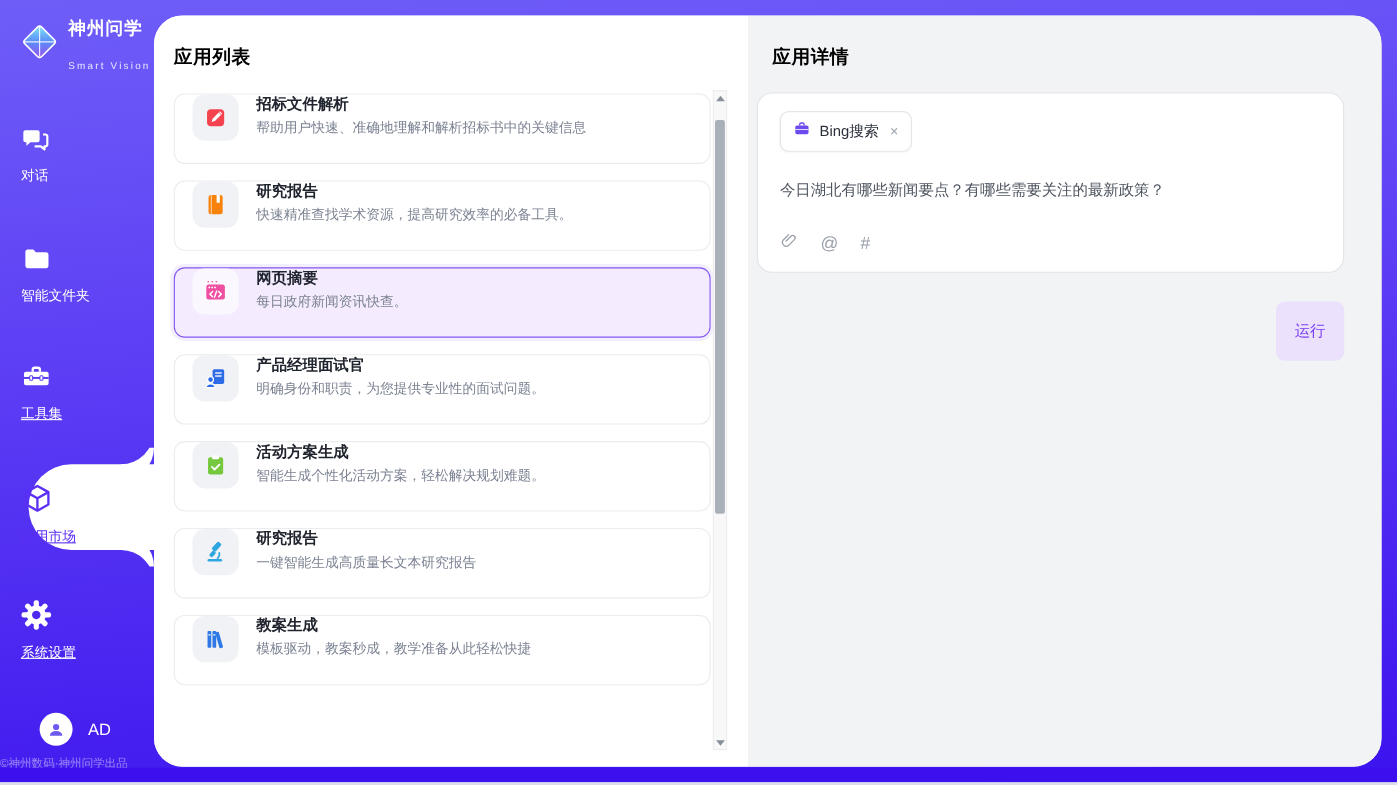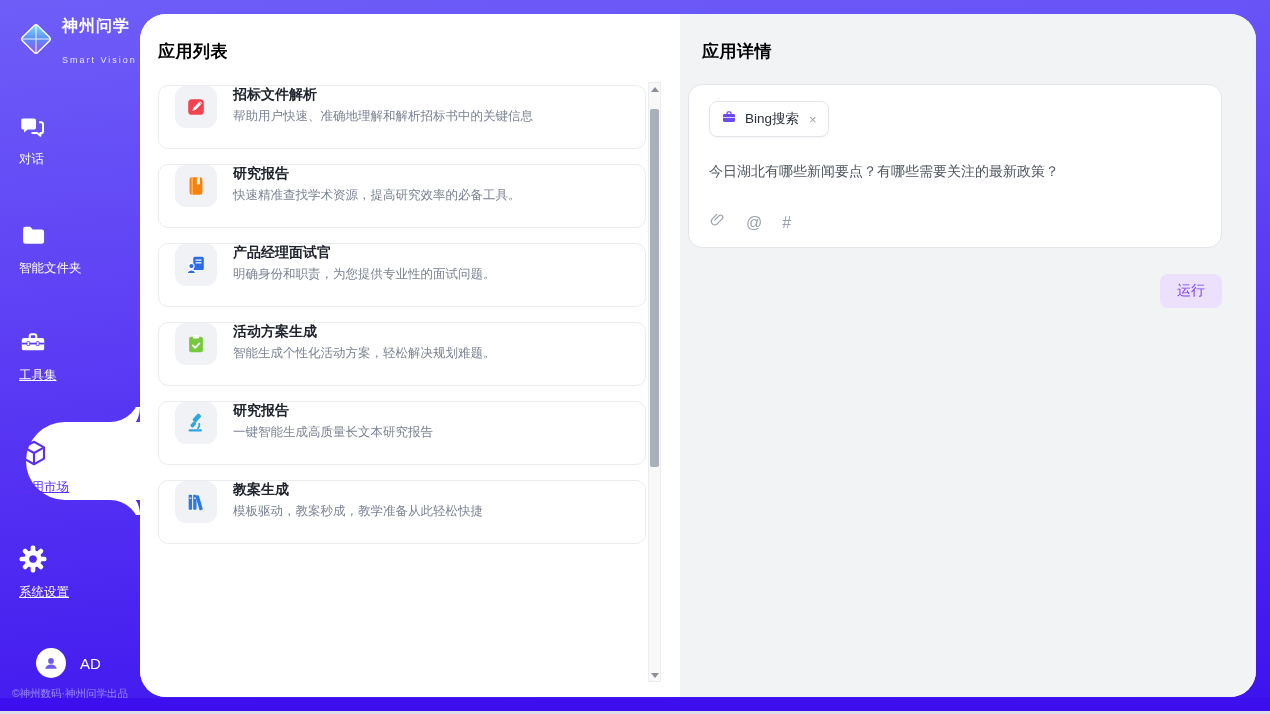--- a/index.html
+++ b/index.html
@@ -19,21 +19,21 @@
   .ni-0 { top:112px; } .ni-1 { top:221px; } .ni-2 { top:328px; }
   .ni-3 { top:438px; } .ni-4 { top:545px; }
   .nav-active-bg { position:absolute; left:26px; right:0; top:422px; height:78px;
                    background:#fff; border-radius:39px 0 0 39px; }
   .nav-active-bg::before, .nav-active-bg::after { content:""; position:absolute; right:0; width:30px; height:30px; }
   .nav-active-bg::before { top:-30px; border-bottom-right-radius:30px; box-shadow:0 15px 0 0 #fff; }
   .nav-active-bg::after  { bottom:-30px; border-top-right-radius:30px; box-shadow:0 -15px 0 0 #fff; }
   .user-row { position:absolute; top:648px; left:36px; display:flex; align-items:center; }
   .avatar { width:30px; height:30px; border-radius:50%; background:#fff; display:flex; align-items:center; justify-content:center; }
   .user-name { color:#fff; font-size:15px; margin-left:14px; }
-  .copyright { position:absolute; bottom:13px; left:0; width:140px; text-align:center;
+  .copyright { position:absolute; bottom:13px; left:0; width:140px; 
                color:rgba(255,255,255,0.45); font-size:10.5px; }
 
   
   .main-panel { position:absolute; left:140px; top:14px; right:14px; bottom:17px;
                 border-radius:26px; overflow:hidden; display:flex; background:#f2f3f5; }
   .list-pane { position:relative; width:540px; background:#fff; flex:none; }
   .pane-title { font-size:17px; font-weight:700; color:#000000; letter-spacing:0.5px; }
   .list-pane .pane-title { position:absolute; top:26px; left:18px; }
   .cards { position:absolute; top:71px; left:18px; width:488px; display:flex; flex-direction:column; gap:15px; }
   .card { height:64px; background:#fff; border:1px solid #ebecef; border-radius:10px;
@@ -59,21 +59,21 @@
   .detail-pane .pane-title { margin:26px 0 0 22px; }
   .detail-card { position:relative; margin:21px 34px 0 8px; height:164px; background:#fff;
                  border:1px solid #e3e4e9; border-radius:14px; padding:16px 20px; }
   .tool-tag { display:inline-flex; align-items:center; gap:8px; padding:7px 11px; background:#fff;
               border:1px solid #e4e5ea; border-radius:8px; box-shadow:0 1px 2px rgba(0,0,0,0.04); cursor:pointer; }
   .tool-tag .tag-label { font-size:13.5px; color:#2a2f3a; }
   .tool-tag .tag-close { font-size:13px; color:#9aa2ad; margin-left:2px; cursor:pointer; }
   .query-text { margin-top:24px; font-size:14px; color:#4e5560; line-height:1.5; }
   .composer-icons { position:absolute; left:20px; bottom:14px; display:flex; align-items:center; gap:20px; color:#9aa0aa; }
   .composer-icons .txt-icon { font-size:16px; color:#9aa0aa; }
-  .run-button { align-self:flex-end; margin:26px 34px 0 0; padding:8px 17px; background:#ebe1fc;
+  .run-button { align-self:flex-end; margin:26px 34px 0 0; padding:18px 17px; background:#ebe1fc;
                 color:#7b3ff2; font-size:14px; border:none; border-radius:8px; cursor:pointer; }
 
   
   .bottom-bar { position:absolute; left:0; right:0; bottom:3px; height:13px; background:#3b0fee; }
   .bottom-strip { position:absolute; left:0; right:0; bottom:0; height:3px; background:#dcddeb; }
 </style>
 </head>
 <body>
 
 <div class="page">
@@ -208,20 +208,37 @@
               <path d="M13 10 l1.6 -1.4 1.6 1.4" fill="#fff"></path>
               <rect x="7.2" y="2.5" width="1.2" height="19" fill="rgba(255,255,255,0.55)"></rect>
             </svg>
           </div>
           <div class="meta">
             <div class="card-title">研究报告</div>
             <div class="card-desc">快速精准查找学术资源，提高研究效率的必备工具。</div>
           </div>
         </div>
 
+        <div class="card selected">
+          <div class="tile">
+            <svg width="22" height="22" viewBox="0 0 24 24">
+              <path d="M4 2.2 h2 M8 2.2 h2 M12 2.2 h2" stroke-dasharray="1.5 1.5" stroke="#EE4FA0" stroke-width="1.4" fill="none"></path>
+              <rect x="2.8" y="5" width="18.4" height="15" rx="2.5" fill="#EE4FA0"></rect>
+              <circle cx="5.8" cy="8" r="0.9" fill="#fff"></circle>
+                <circle cx="8.6" cy="8" r="0.9" fill="#fff"></circle>
+                <circle cx="11.4" cy="8" r="0.9" fill="#fff"></circle>
+              <path d="M9 12 l-2.6 2.6 L9 17.2 M15 12 l2.6 2.6 L15 17.2" stroke="#fff" stroke-width="1.5" fill="none" stroke-linecap="round" stroke-linejoin="round"></path>
+              <path d="M13.1 11.6 l-2.2 6.2" stroke="#fff" stroke-width="1.4" stroke-linecap="round"></path>
+            </svg>
+          </div>
+          <div class="meta">
+            <div class="card-title">网页摘要</div>
+            <div class="card-desc">每日政府新闻资讯快查。</div>
+          </div>
+        </div>
 
         <div class="card">
           <div class="tile">
             <svg width="22" height="22" viewBox="0 0 24 24">
               <rect x="9" y="3" width="11.5" height="14.5" rx="1.8" fill="#2E6BE6"></rect>
               <rect x="11.5" y="6" width="6.5" height="1.3" fill="#fff"></rect>
               <rect x="11.5" y="9" width="6.5" height="1.3" fill="#fff"></rect>
               <circle cx="7" cy="13.2" r="2.9" stroke="#fff" stroke-width="1.2" fill="#2E6BE6"></circle>
               <path d="M2.3 21.2 a4.8 4.8 0 0 1 9.4 0 z" stroke="#fff" stroke-width="1.2" fill="#2E6BE6"></path>
             </svg>

